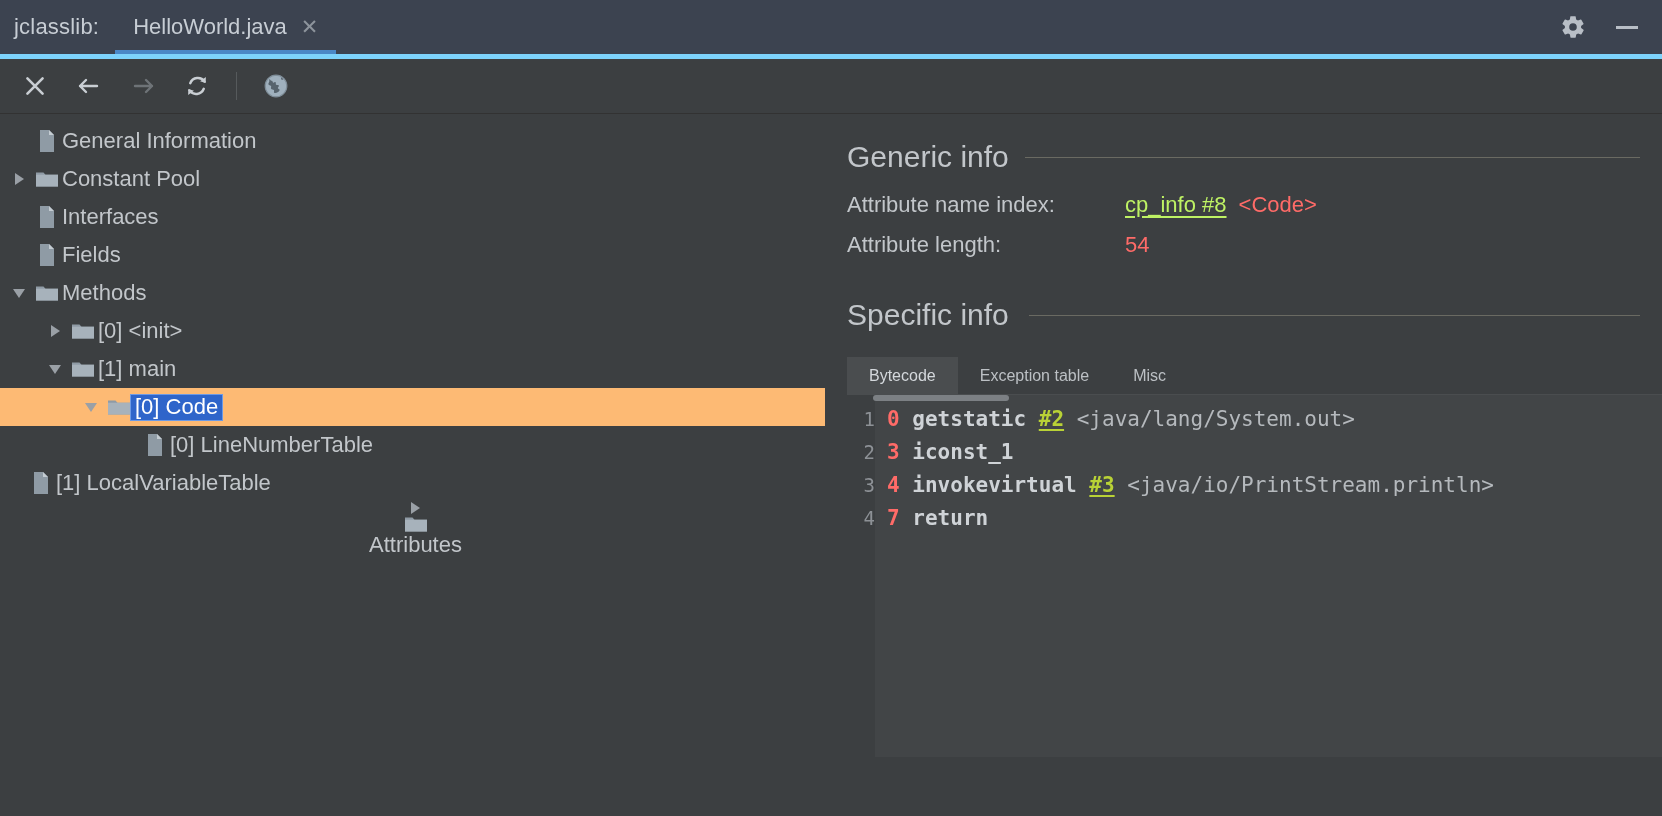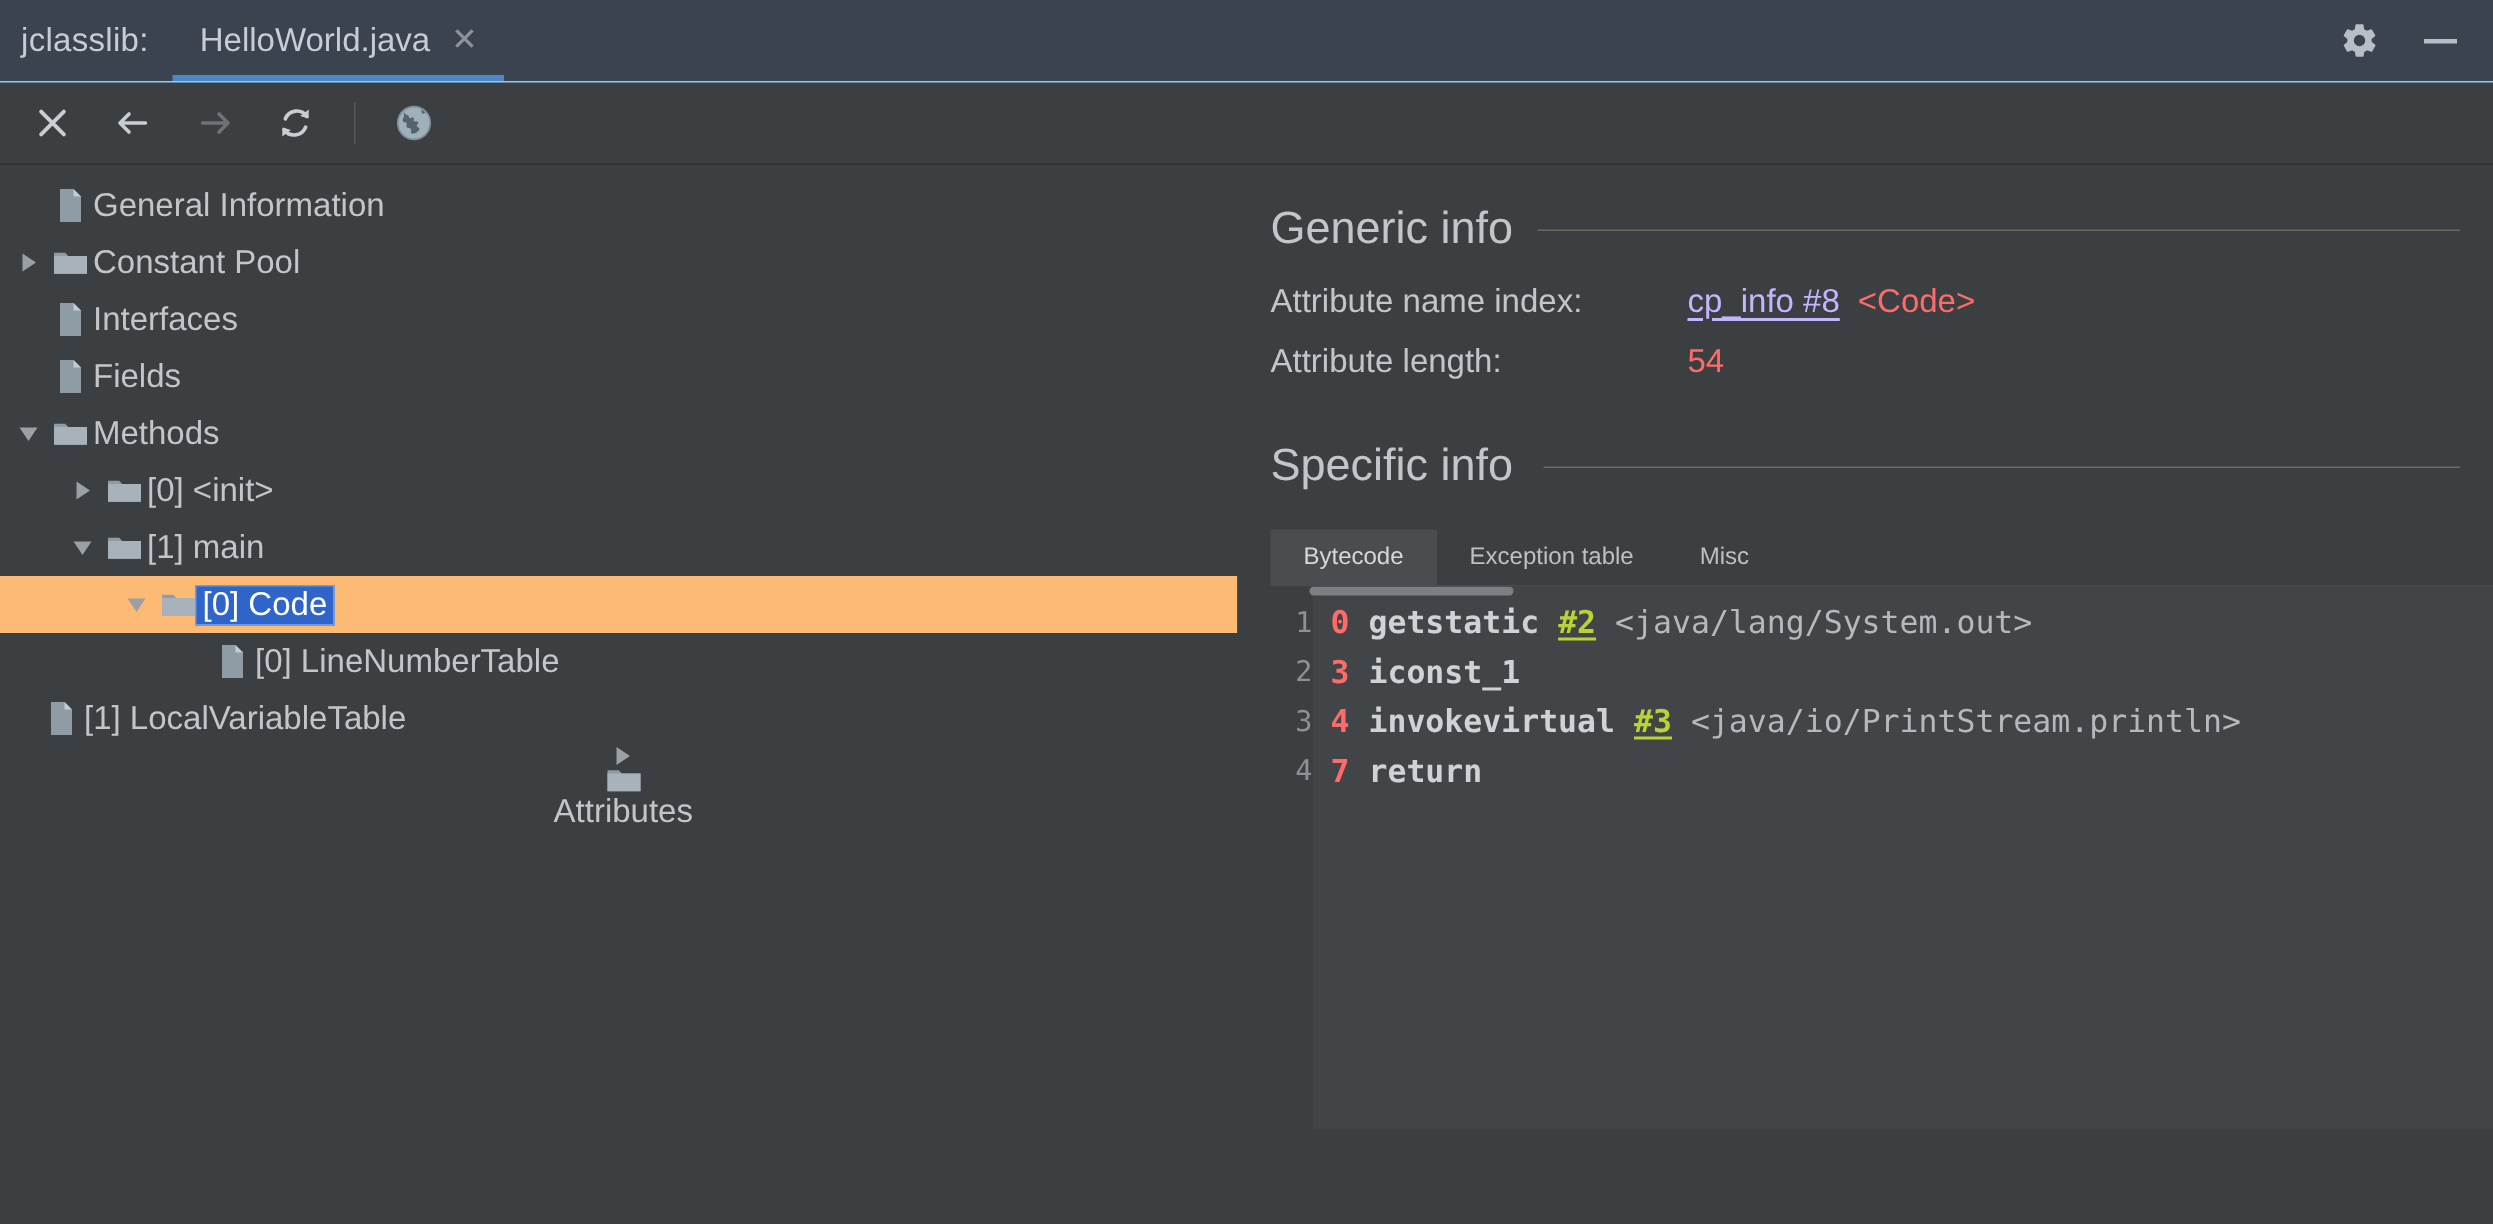--- a/index.html
+++ b/index.html
@@ -16,21 +16,21 @@
     -webkit-font-smoothing: antialiased;
   }
 
   
   .titlebar {
     height: 54px;
     background: #3c4350;
     display: flex;
     align-items: stretch;
     position: relative;
-    border-bottom: 1px solid #7dd3fc;
+    border-bottom: 5px solid #7dd3fc;
   }
   .tool-label {
     display: flex;
     align-items: center;
     padding: 0 16px 0 14px;
     font-size: 22px;
     color: #c7cdd4;
     letter-spacing: 0.2px;
   }
   .file-tab {
@@ -194,21 +194,21 @@
     height: 40px;
     font-size: 22px;
   }
   .kv-key {
     width: 278px;
     color: #c2c6ca;
     white-space: nowrap;
   }
   .kv-val { white-space: nowrap; }
   .cp-link {
-    color: #c4b5fd;
+    color: #bef264;
     text-decoration: underline;
     text-underline-offset: 4px;
   }
   .val-red { color: #ff6b68; }
   .val-gap { display: inline-block; width: 12px; }
 
   
   .tabs-strip {
     display: flex;
     align-items: flex-end;

